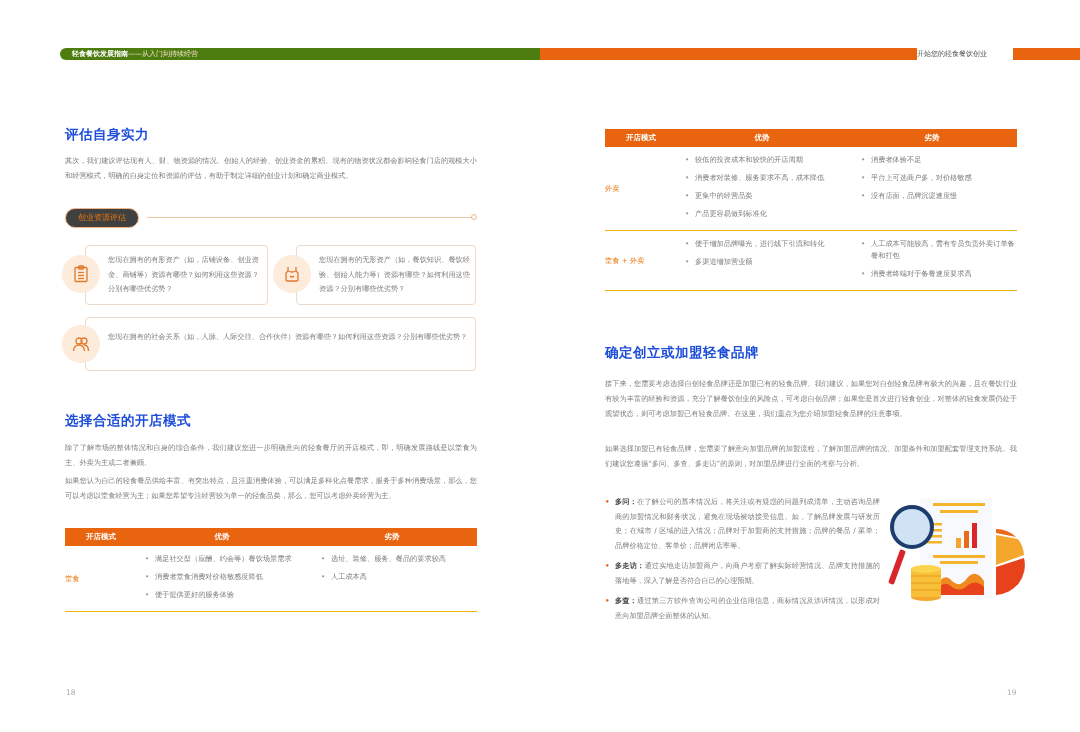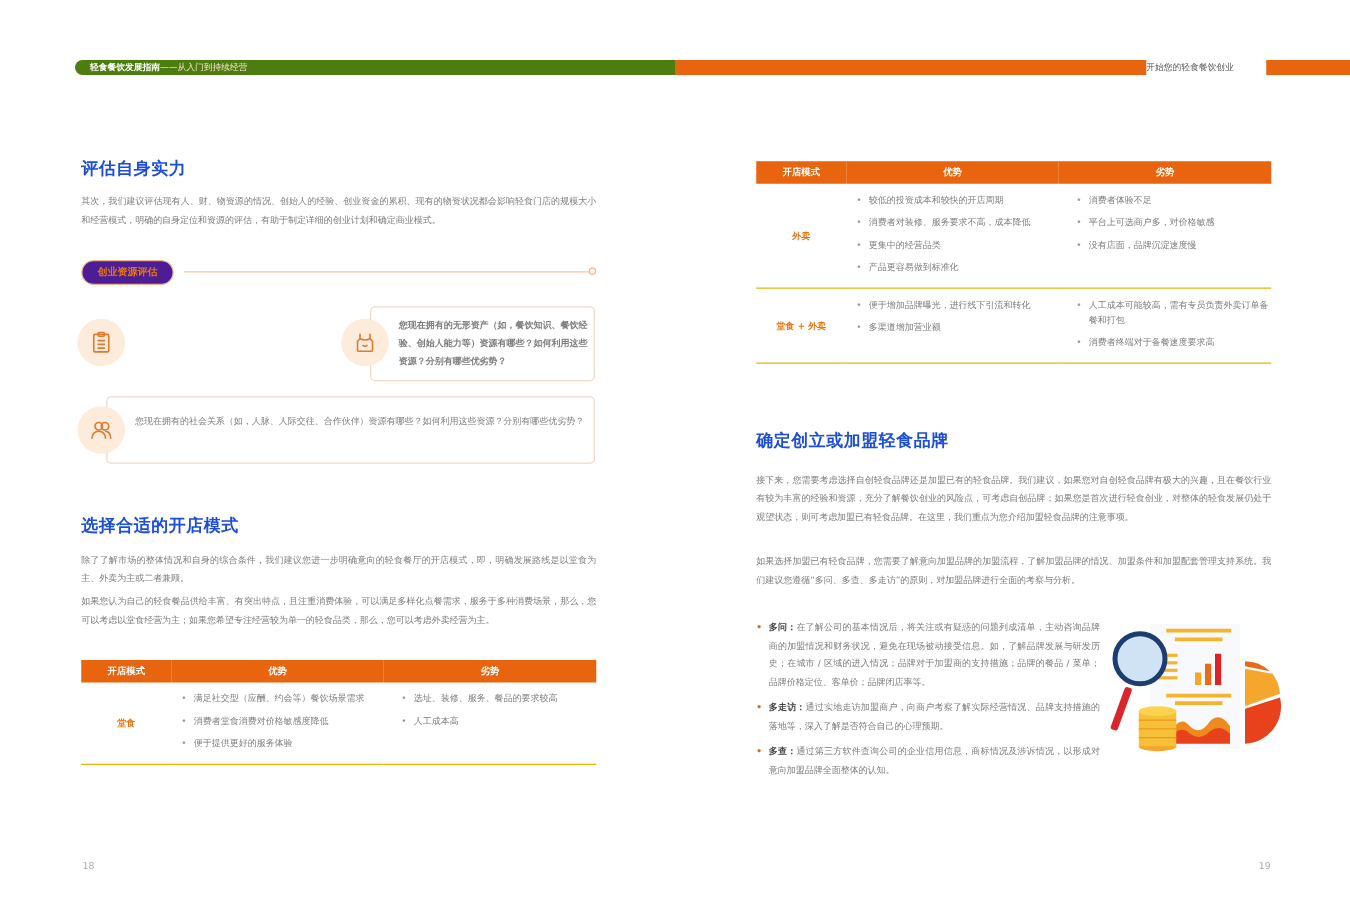--- a/index.html
+++ b/index.html
@@ -19,35 +19,35 @@
   .hdr-left b { color: #fff; font-weight: bold; }
   .hdr-right-bar { position: absolute; left: 0; top: 48px; width: 377px; height: 12px; background: #e8640e; }
   .hdr-right-text { position: absolute; left: 377px; top: 48px; width: 96px; height: 12px; line-height: 12px; font-size: 7px; color: #555; text-align: left; }
   .hdr-right-end { position: absolute; left: 473px; top: 48px; width: 67px; height: 12px; background: #e8640e; }
 
   h2.sec { position: absolute; color: #1d4ed8; font-size: 13.5px; font-weight: bold; letter-spacing: 0.5px; }
   p.body { position: absolute; font-size: 7.2px; line-height: 15px; color: #7d7d7d; text-align: justify; }
 
   
   .pill-row { position: absolute; left: 65px; top: 208px; width: 412px; height: 20px; }
-  .pill { position: absolute; left: 0; top: 0; height: 20px; padding: 0 12px; border: 1px solid #f0b68a; border-radius: 10px; font-size: 8px; color: #e8760f; font-weight: bold; line-height: 18px; background: #4c1d95; }
+  .pill { position: absolute; left: 0; top: 0; height: 20px; padding: 0 12px; border: 1px solid #f0b68a; border-radius: 10px; font-size: 8px; color: #e8760f; font-weight: normal; line-height: 18px; background: #404040; }
   .pill-line { position: absolute; left: 82px; top: 9px; right: 4px; height: 1px; background: #f3c6a2; }
   .pill-dot { position: absolute; right: 0; top: 6px; width: 6px; height: 6px; border: 1px solid #f0b68a; border-radius: 50%; background: #fff; }
 
   
   .card { position: absolute; border: 1px solid #ecd9c8; border-radius: 4px; background: #fff; }
   .card .txt { position: absolute; font-size: 7.2px; line-height: 14.5px; color: #7d7d7d; }
   .circle { position: absolute; width: 38px; height: 38px; border-radius: 50%; background: #fdebdc; display: flex; align-items: center; justify-content: center; }
   .circle svg { width: 20px; height: 20px; }
 
   
   table.mode { position: absolute; border-collapse: collapse; font-size: 7.2px; color: #7d7d7d; }
   table.mode th { background: #e8640e; color: #fff; font-weight: bold; height: 18px; font-size: 7.5px; margin-top: 40px; }
   table.mode td { vertical-align: middle; border-bottom: 1px solid #eab308; padding: 4px 0; }
-  table.mode td.mode-name { color: #e8760f; text-align: center; font-weight: bold; }
+  table.mode td.mode-name { color: #e8760f; text-align: left; font-weight: normal; }
   table.mode ul { list-style: none; }
   table.mode li { position: relative; padding-left: 10px; line-height: 12px; margin: 3px 0 6px; }
   table.mode li::before { content: "•"; position: absolute; left: 0; top: 0; color: #999; }
 
   
   .blist { position: absolute; left: 605px; top: 495px; width: 275px; list-style: none; }
   .blist li { position: relative; padding-left: 10px; font-size: 7.2px; line-height: 14.5px; color: #7d7d7d; margin-bottom: 6px; text-align: justify; }
   .blist li::before { content: "•"; position: absolute; left: 0; top: 0; color: #e8640e; font-weight: bold; }
   .blist li b { color: #444; }
 
@@ -65,32 +65,35 @@
 
   <h2 class="sec" style="left:65px; top:126px;">评估自身实力</h2>
   <p class="body" style="left:65px; top:153px; width:412px;">其次，我们建议评估现有人、财、物资源的情况、创始人的经验、创业资金的累积、现有的物资状况都会影响轻食门店的规模大小和经营模式，明确的自身定位和资源的评估，有助于制定详细的创业计划和确定商业模式。</p>
 
   <div class="pill-row">
     <div class="pill">创业资源评估</div>
     <div class="pill-line"></div>
     <div class="pill-dot"></div>
   </div>
 
+  <div class="card" style="left:85px; top:245px; width:183px; height:60px;">
+    <div class="txt" style="left:22px; top:7px; width:152px;">您现在拥有的有形资产（如，店铺设备、创业资金、商铺等）资源有哪些？如何利用这些资源？分别有哪些优劣势？</div>
+  </div>
   <div class="circle" style="left:62px; top:255px;">
     <svg viewBox="0 0 20 20" fill="none" stroke="#e07a2c" stroke-width="1.3">
       <rect x="4" y="3.5" width="12" height="14" rx="1"></rect>
       <rect x="7.5" y="2" width="5" height="3" rx="0.8"></rect>
       <line x1="7" y1="8.5" x2="13" y2="8.5"></line>
         <line x1="7" y1="11.5" x2="13" y2="11.5"></line>
         <line x1="7" y1="14.5" x2="13" y2="14.5"></line>
     </svg>
   </div>
 
   <div class="card" style="left:296px; top:245px; width:180px; height:60px;">
-    <div class="txt" style="left:22px; top:7px; width:152px;font-weight:bold;">您现在拥有的无形资产（如，餐饮知识、餐饮经验、创始人能力等）资源有哪些？如何利用这些资源？分别有哪些优劣势？</div>
+    <div class="txt" style="left:22px; top:7px; width:152px;">您现在拥有的无形资产（如，餐饮知识、餐饮经验、创始人能力等）资源有哪些？如何利用这些资源？分别有哪些优劣势？</div>
   </div>
   <div class="circle" style="left:273px; top:255px;">
     <svg viewBox="0 0 20 20" fill="none" stroke="#e07a2c" stroke-width="1.3">
       <path d="M6 3 L6 7 L4 9 L4 16 Q4 17 5 17 L15 17 Q16 17 16 16 L16 9 L14 7 L14 3"></path>
       <path d="M6 7 Q10 9 14 7"></path>
       <path d="M8 12 Q10 14 12 12"></path>
     </svg>
   </div>
 
   <div class="card" style="left:85px; top:317px; width:391px; height:54px;">

